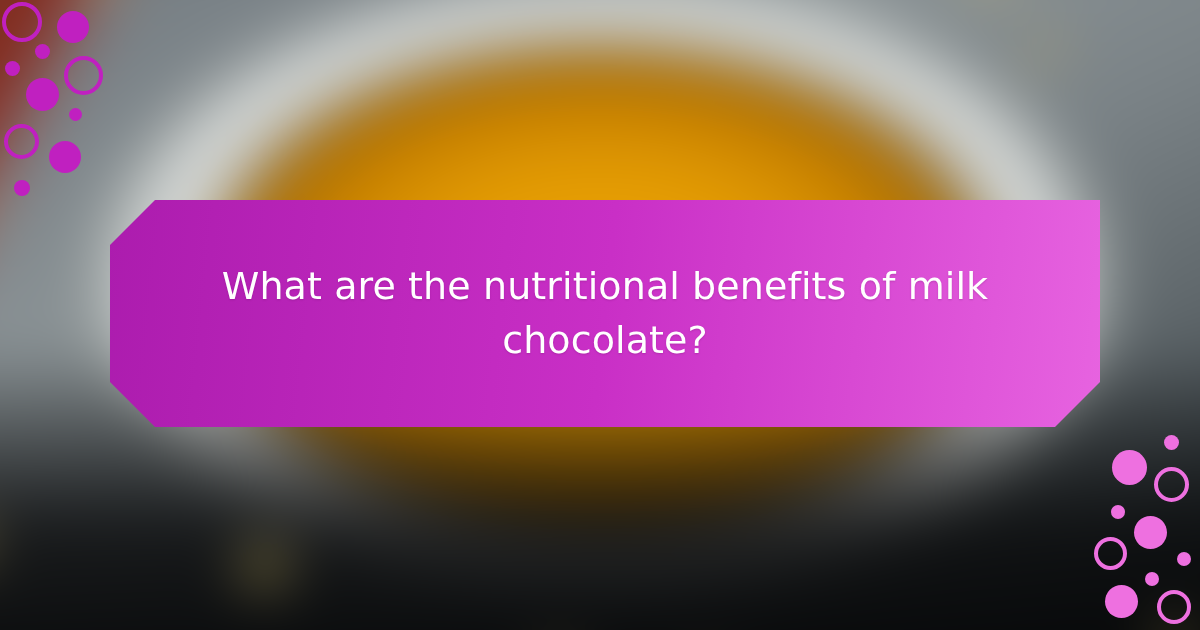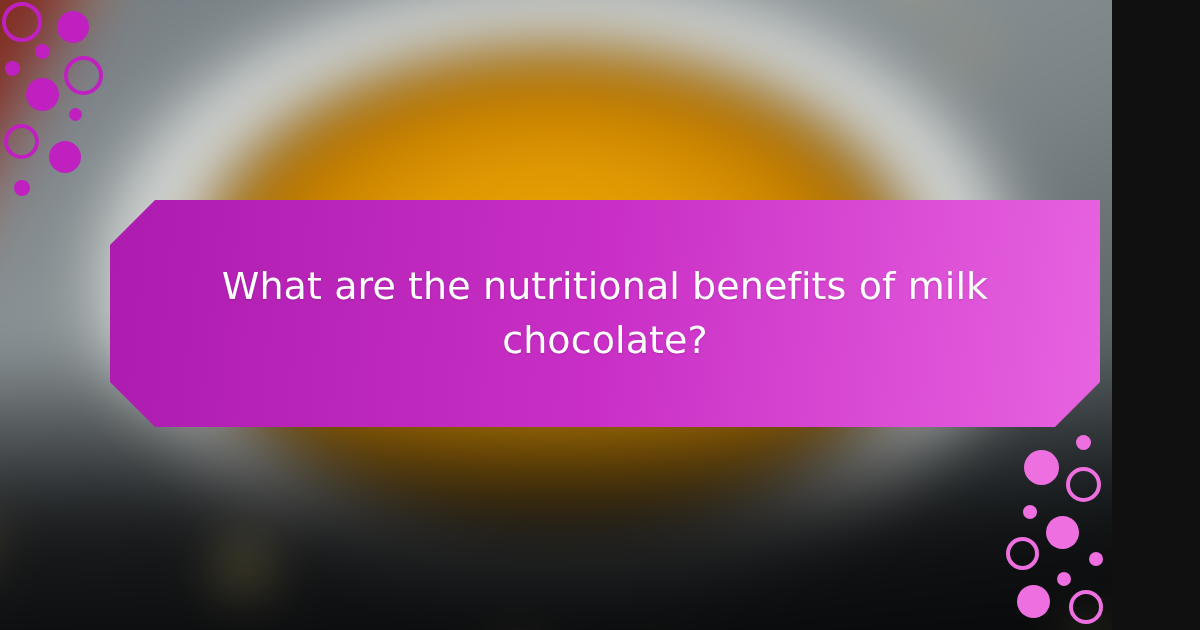--- a/index.html
+++ b/index.html
@@ -6,21 +6,21 @@
 
   html, body {
     width:1200px; height:630px;
     overflow:hidden;
     background:#101010;
     font-family:"DejaVu Sans", sans-serif;
   }
 
   #stage {
     position:relative;
-    width:1112px; height:630px;
+    width:1200px; height:630px;
     overflow:hidden;
   }
 
   
   .bg-photo {
     position:absolute; inset:-40px;
     
     background:
       
       radial-gradient(circle at 13.5% 5%,  rgba(206,178,96,.55) 0 1.1%, transparent 1.7%),

